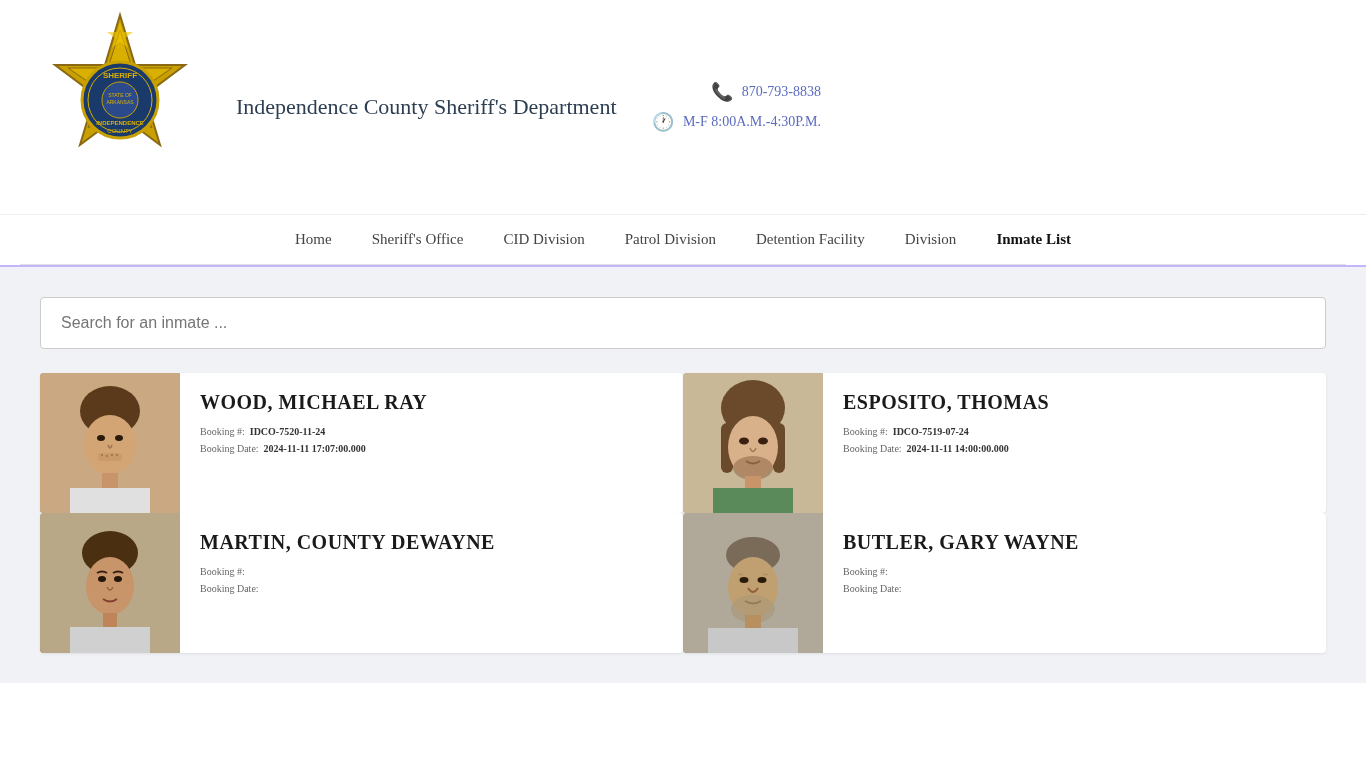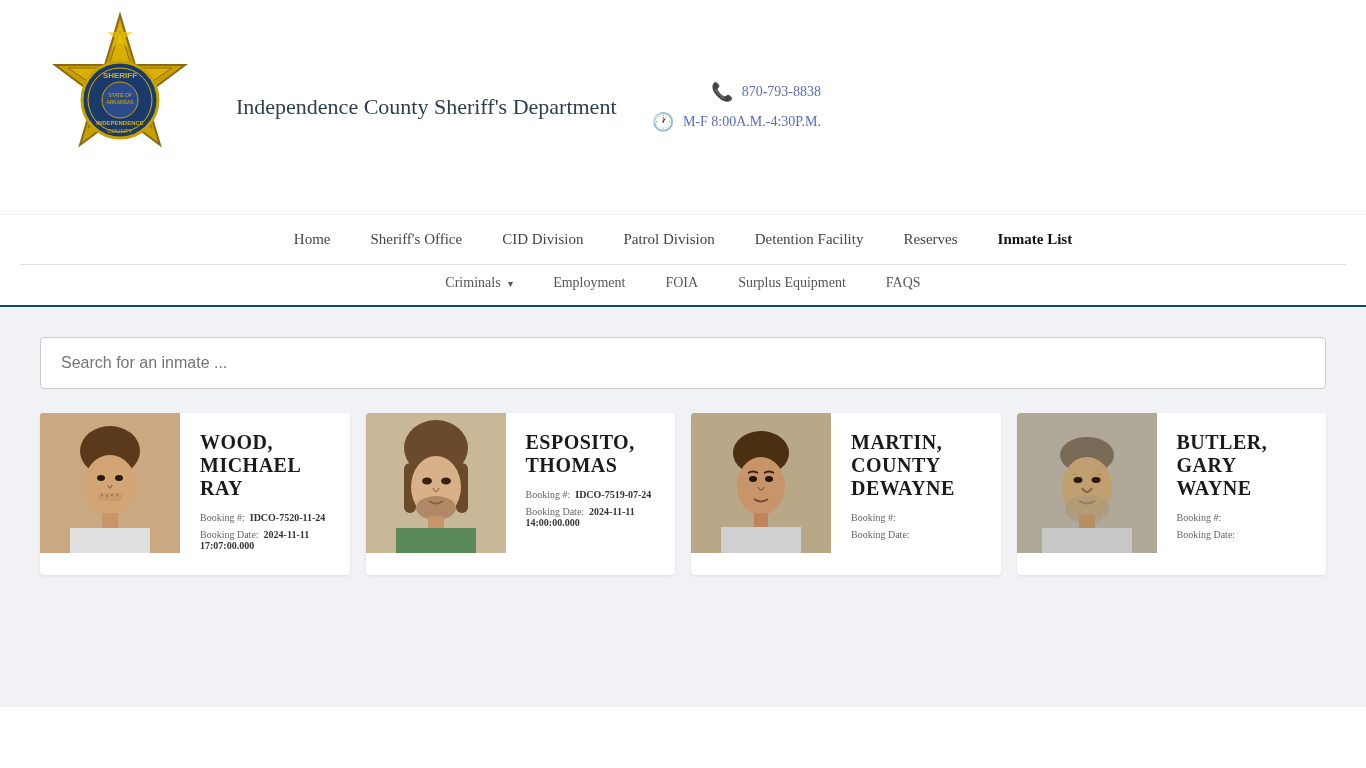--- a/index.html
+++ b/index.html
@@ -34,21 +34,21 @@
       font-size: 14px;
     }
     .contact-icon {
       font-size: 18px;
       color: #5b6bbf;
     }
 
     
     nav {
       background: #fff;
-      border-bottom: 2px solid #0c4a6e;
+      border-bottom: 2px solid #c4b5fd;
       padding: 0 20px;
     }
     .nav-primary {
       display: flex;
       justify-content: center;
       align-items: center;
       gap: 0;
       padding: 0;
       list-style: none;
     }
@@ -103,22 +103,21 @@
       border: 1px solid #ccc;
       border-radius: 4px;
       outline: none;
       background: #fff;
       color: #8b5cf6;
     }
 
     
     .inmate-grid {
       display: grid;
-      grid-template-columns: 1fr 1fr 1fr 1fr;
-      gap: 16px;
+      grid-template-columns: 1fr 1fr;
     }
 
     .inmate-card {
       background: #fff;
       border-radius: 4px;
       display: flex;
       align-items: stretch;
       overflow: hidden;
       box-shadow: 0 1px 3px rgba(0,0,0,0.08);
     }
@@ -237,47 +236,27 @@
     <li>
       <a href="#">CID Division</a>
     </li>
     <li>
       <a href="#">Patrol Division</a>
     </li>
     <li>
       <a href="#">Detention Facility</a>
     </li>
     <li>
-      <a href="#">Reserves</a>
+      <a href="#">Division</a>
     </li>
     <li>
       <a href="#" class="active">Inmate List</a>
     </li>
   </ul>
   <hr class="nav-divider">
-  <ul class="nav-secondary">
-    <li>
-      <a href="#">
-        <span>Criminals</span>
-        <span class="dropdown-arrow">▾</span>
-      </a>
-    </li>
-    <li>
-      <a href="#">Employment</a>
-    </li>
-    <li>
-      <a href="#">FOIA</a>
-    </li>
-    <li>
-      <a href="#">Surplus Equipment</a>
-    </li>
-    <li>
-      <a href="#">FAQS</a>
-    </li>
-  </ul>
 </nav>
 
 <main class="main-content">
 
   <div class="search-container">
     <input type="text" class="search-input" placeholder="Search for an inmate ..." style="">
   </div>
 
   <div class="inmate-grid">
 

